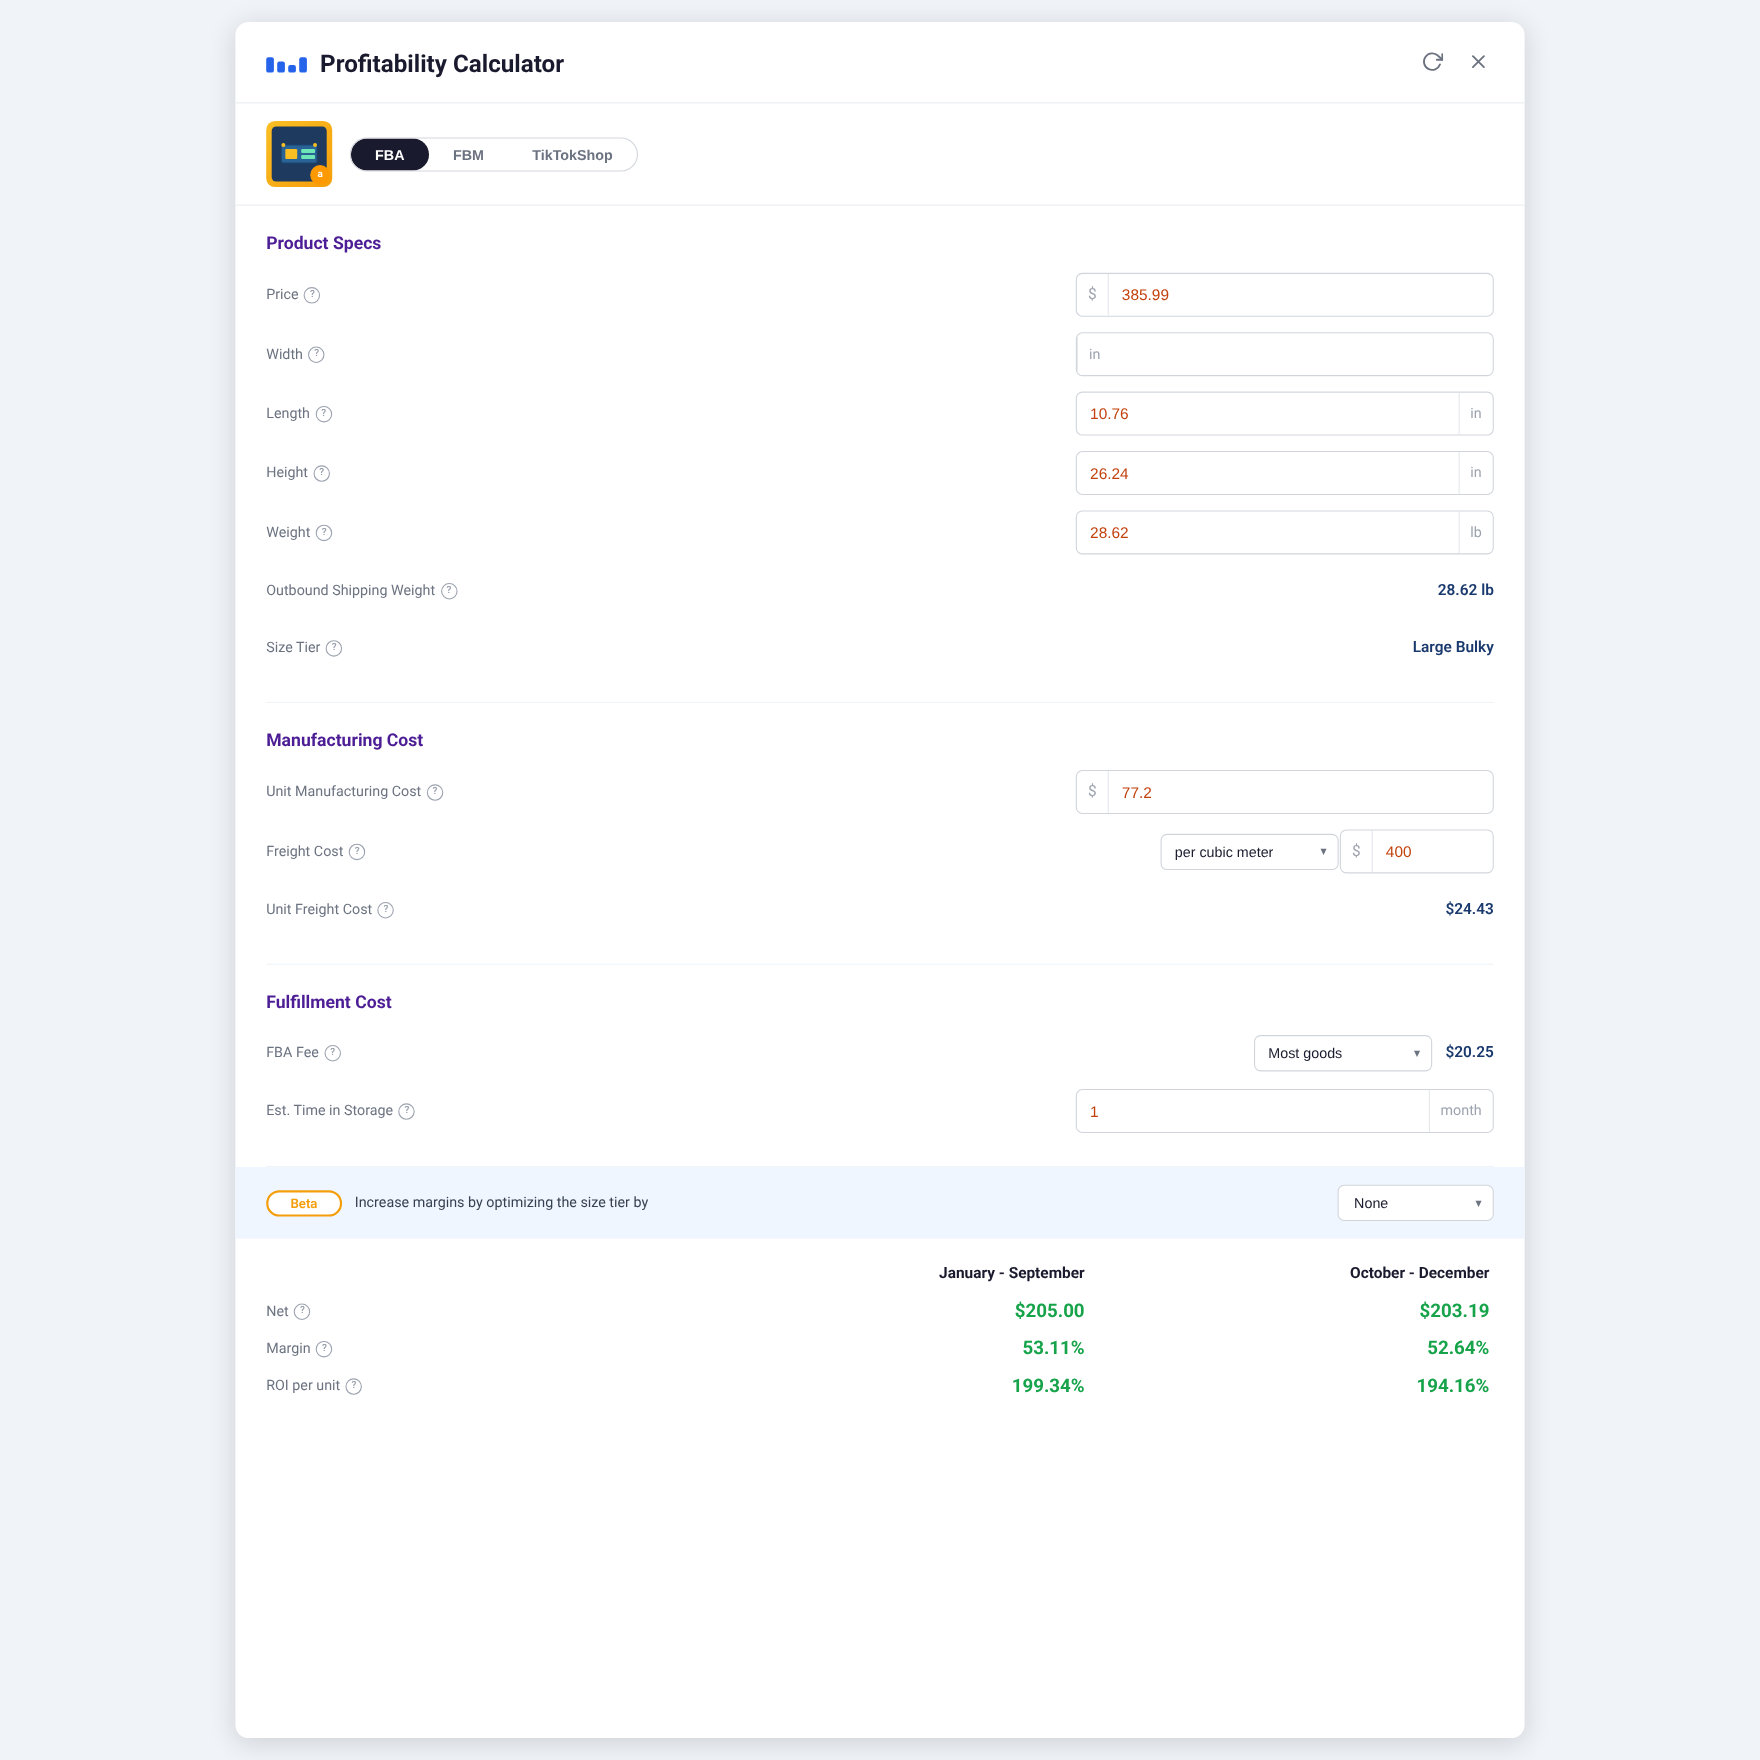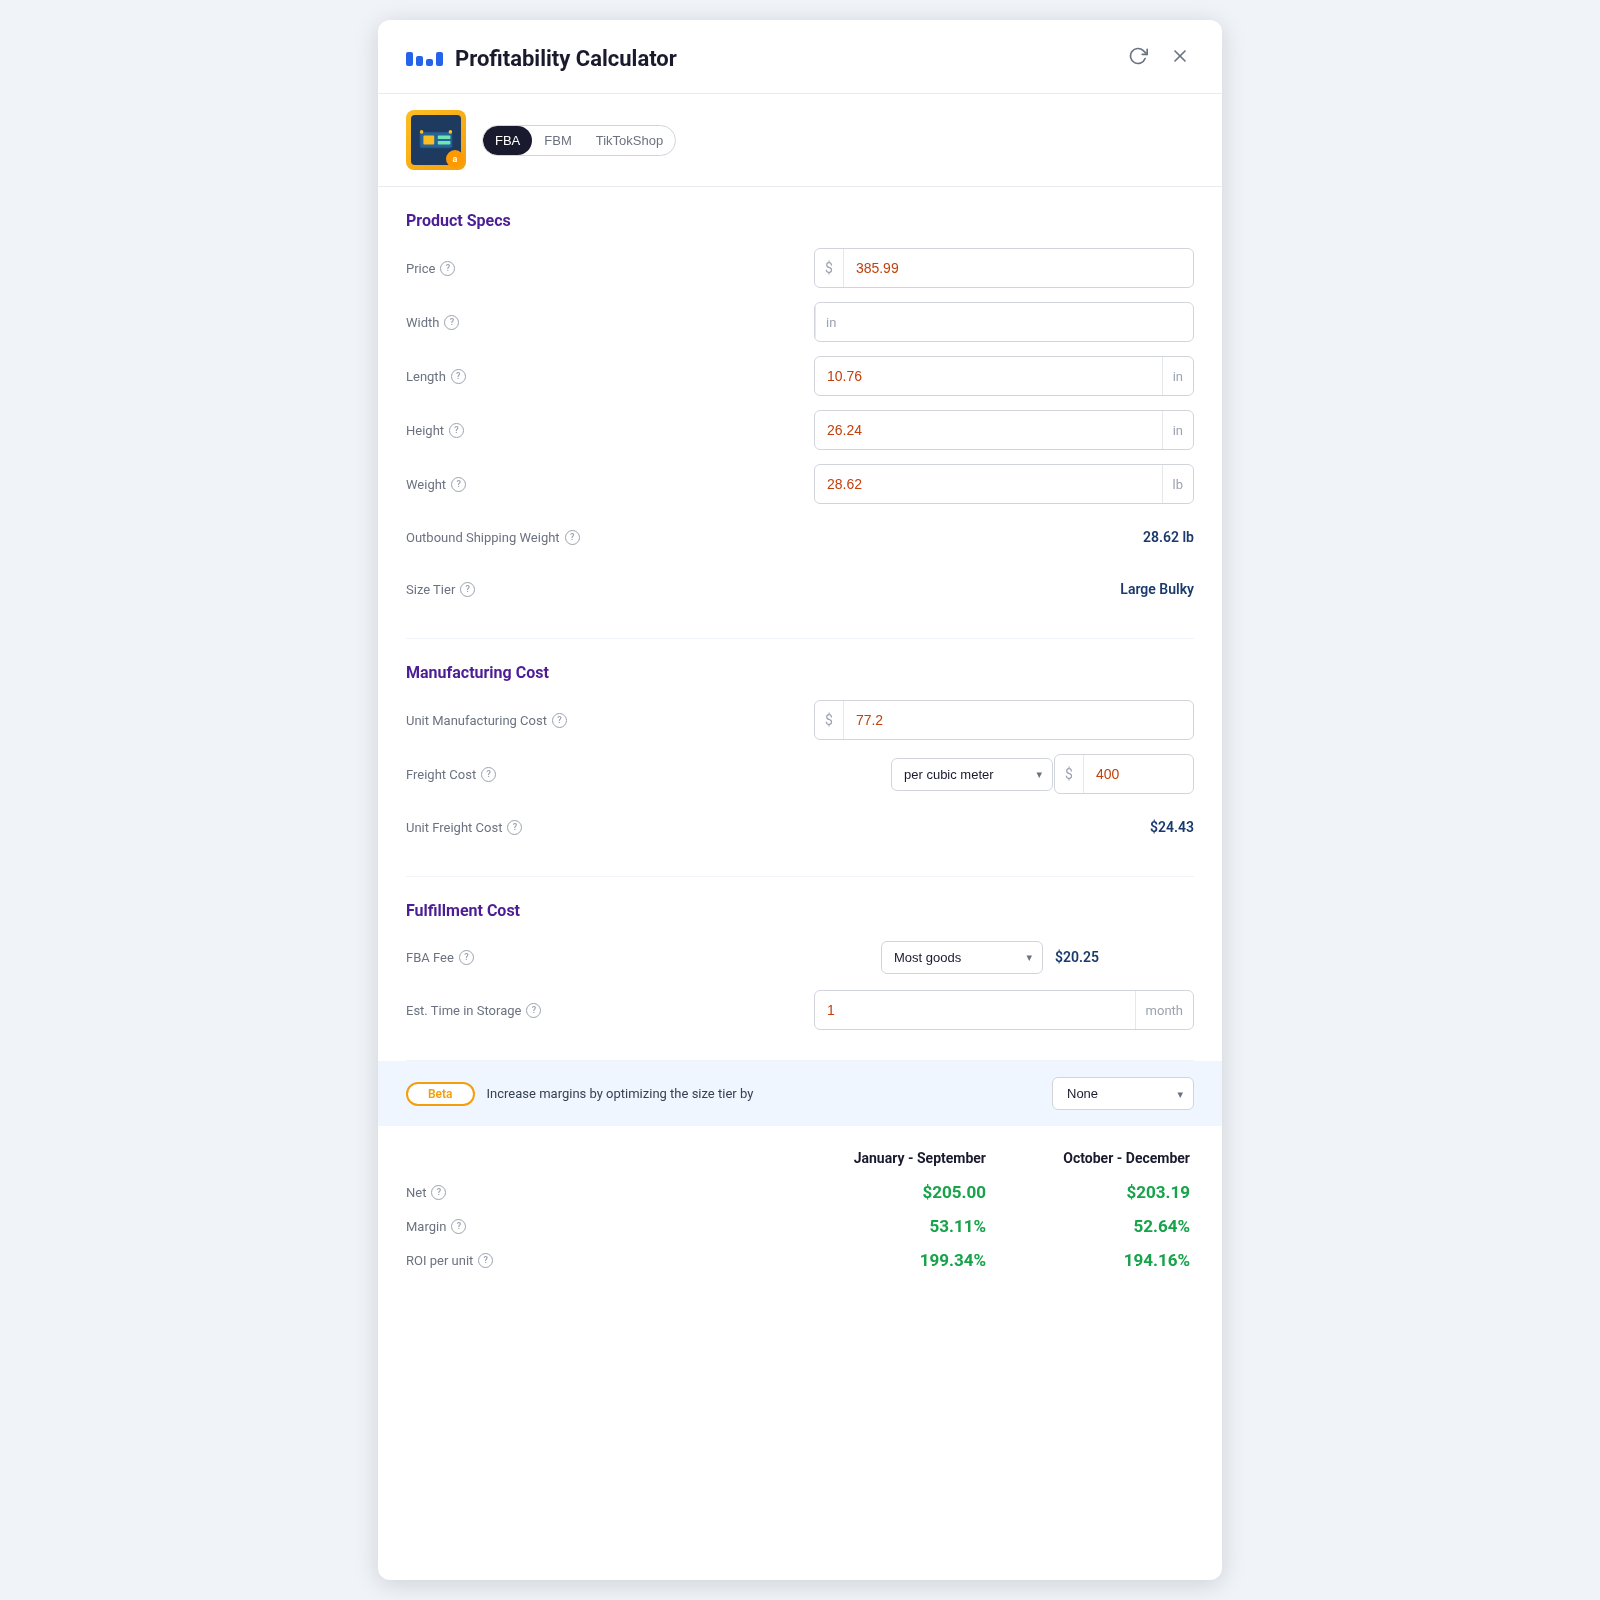--- a/index.html
+++ b/index.html
@@ -9,21 +9,21 @@
       display: flex;
       justify-content: center;
       align-items: flex-start;
       min-height: 1600px;
       padding: 20px;
     }
     .calculator-window {
       background: #ffffff;
       border-radius: 12px;
       box-shadow: 0 4px 24px rgba(0,0,0,0.15);
-      width: 844px;
+      width: 1172px;
       min-height: 1560px;
       position: relative;
       overflow: hidden;
     }
     .title-bar {
       display: flex;
       align-items: center;
       justify-content: space-between;
       padding: 22px 28px 18px 28px;
       border-bottom: 1px solid #e8ecf0;
@@ -129,23 +129,23 @@
       font-size: 14px;
       cursor: pointer;
     }
     .fulfillment-tabs {
       display: flex;
       border: 1.5px solid #d1d5db;
       border-radius: 20px;
       overflow: hidden;
     }
     .ftab {
-      padding: 7px 12px;
-      font-size: 13px;
-      font-weight: 400;
+      padding: 7px 22px;
+      font-size: 13px;
+      font-weight: 700;
       cursor: pointer;
       background: transparent;
       border: none;
       color: #6b7280;
     }
     .ftab.active {
       background: #1a1a2e;
       color: white;
       border-radius: 18px;
     }
@@ -279,21 +279,21 @@
       border-radius: 6px;
       background: white;
       overflow: hidden;
       width: 140px;
     }
     .fba-row {
       display: flex;
       align-items: center;
       gap: 12px;
       flex: 1;
-      justify-content: center;
+      justify-content: flex-end;
     }
     .storage-input-wrapper {
       display: flex;
       align-items: center;
       border: 1.5px solid #d1d5db;
       border-radius: 6px;
       background: white;
       overflow: hidden;
       width: 380px;
     }

